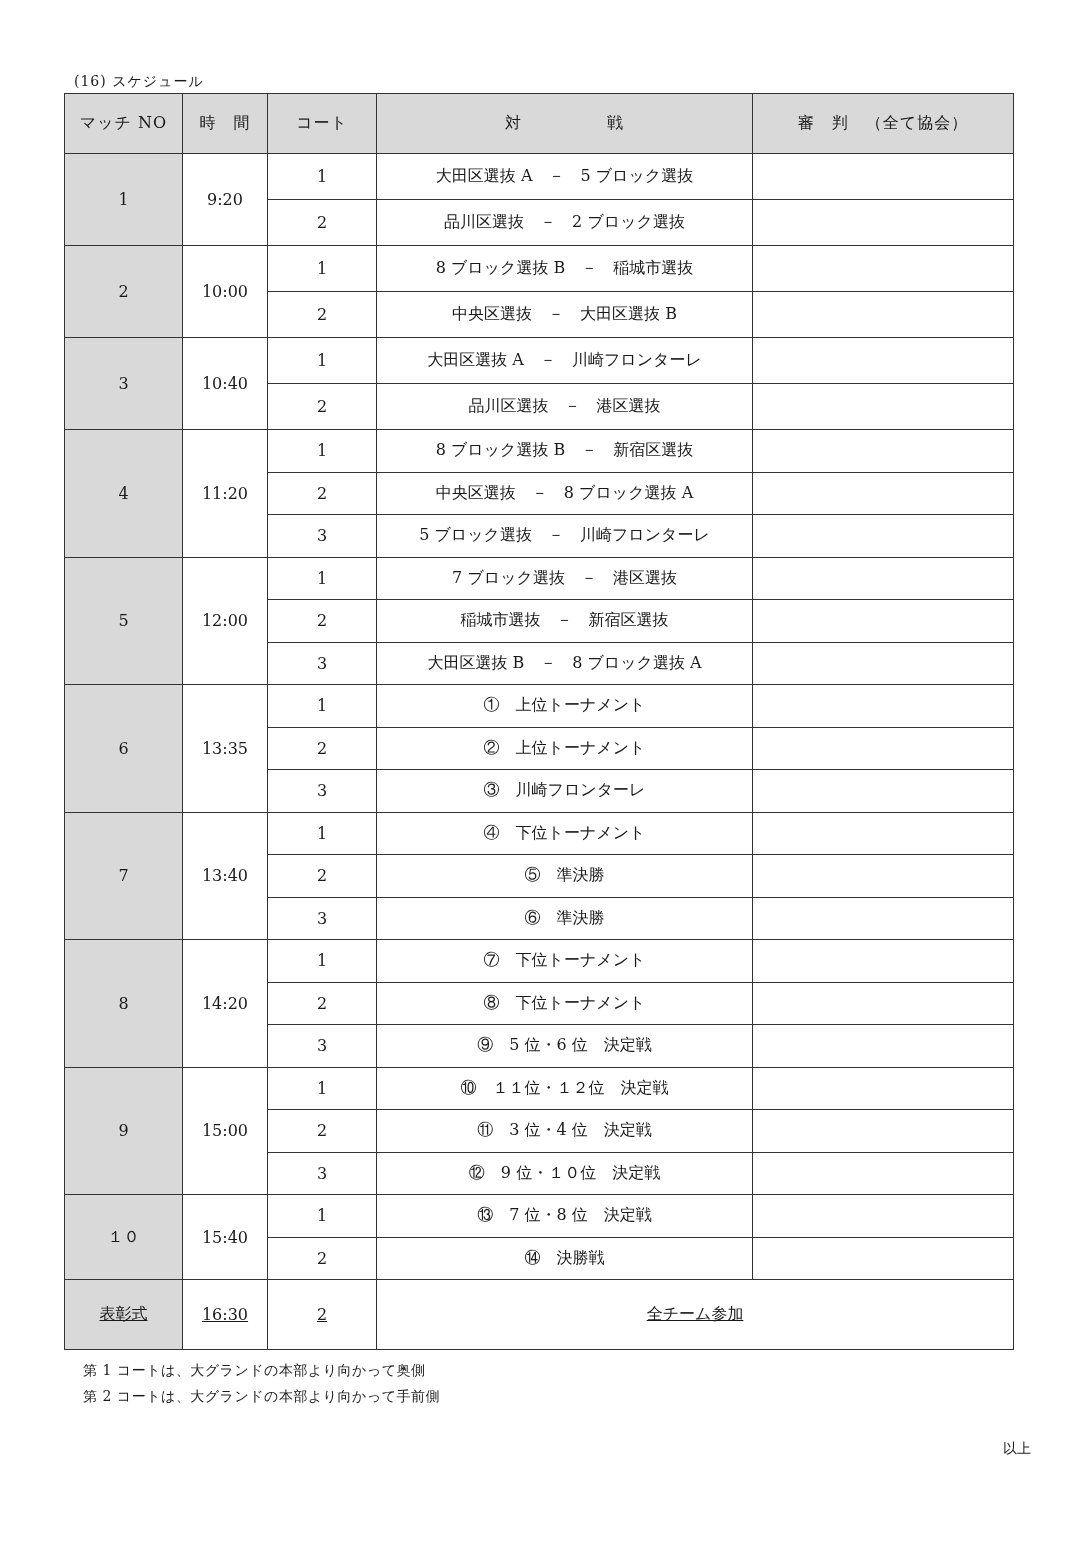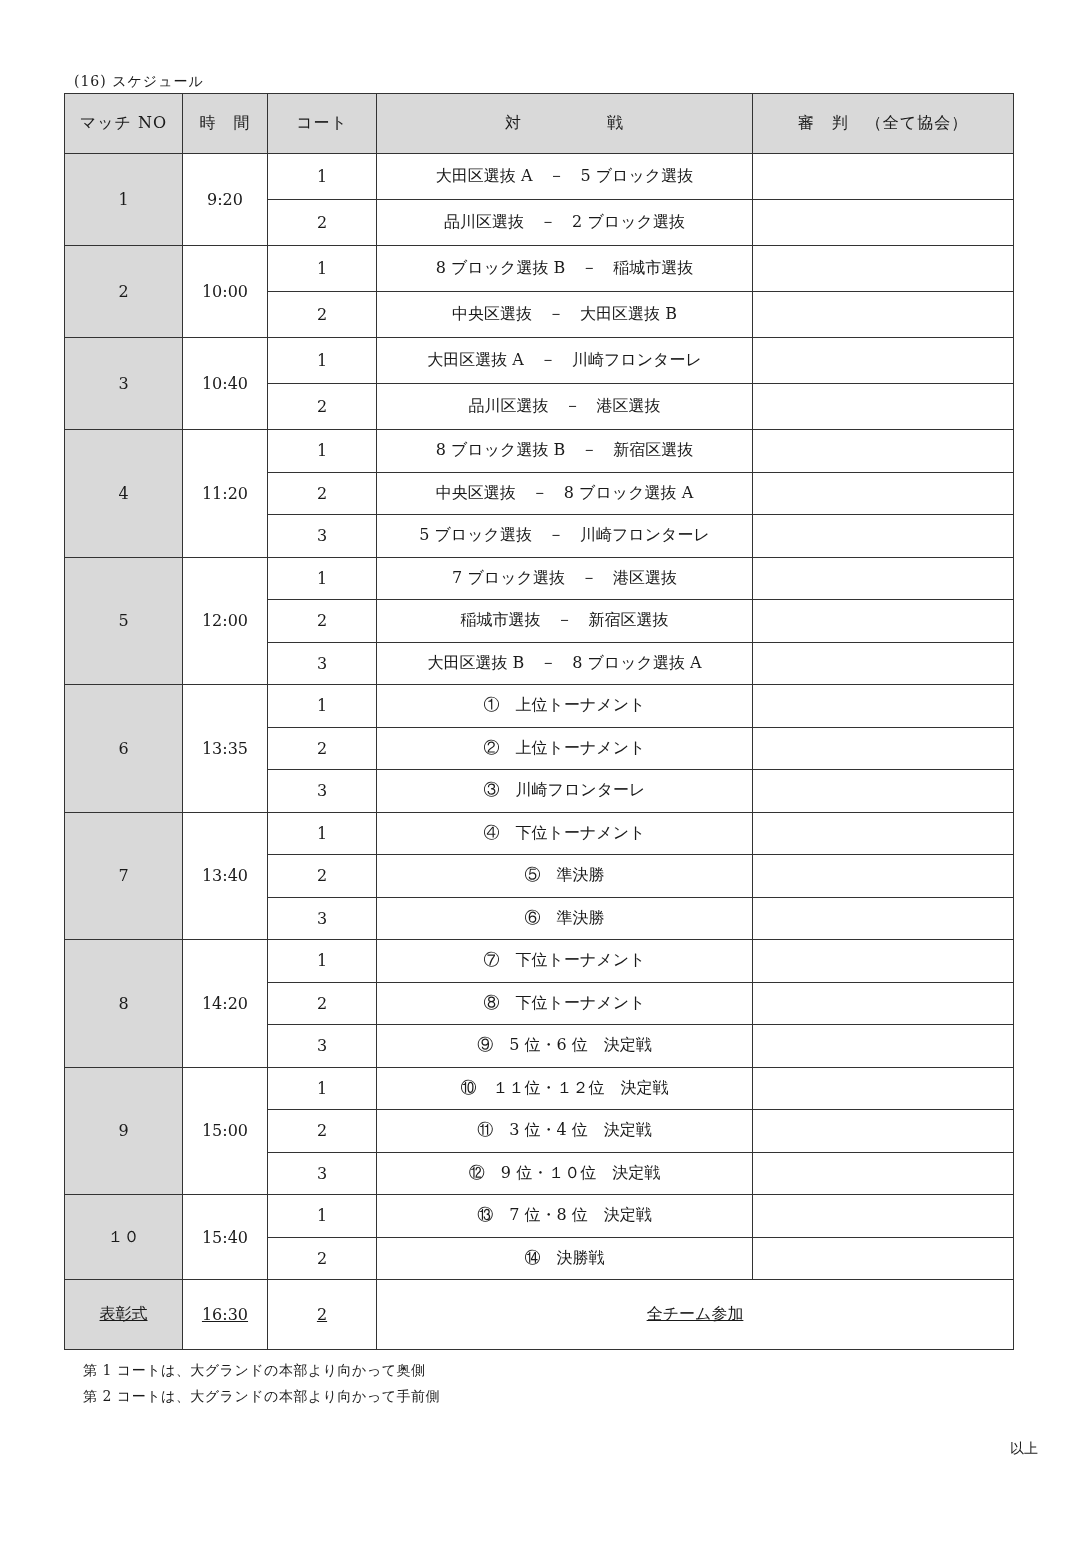--- a/index.html
+++ b/index.html
@@ -53,21 +53,21 @@
     .notes {
       position: absolute;
       left: 83px;
       top: 1357px;
       font-size: 14px;
       line-height: 26px;
       letter-spacing: 0.5px;
     }
     .closing {
       position: absolute;
-      right: 52px;
+      right: 59px;
       top: 1440px;
       font-size: 14px;
     }
   </style>
 </head>
 <body>
 
 <div class="section-title">(16) スケジュール</div>
 
 <table class="schedule">

